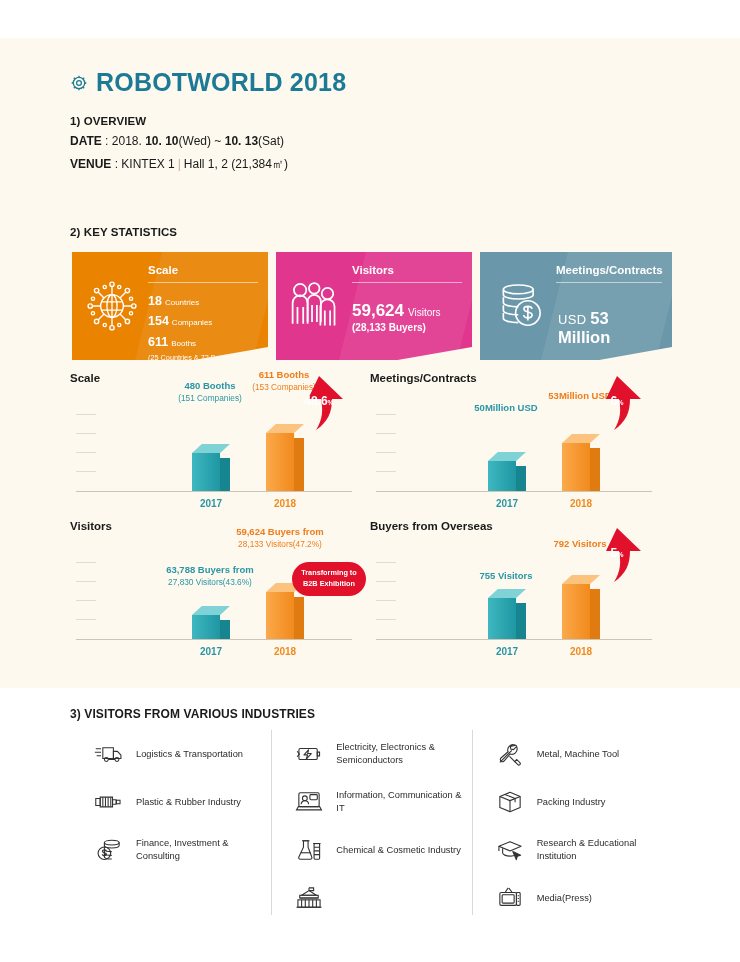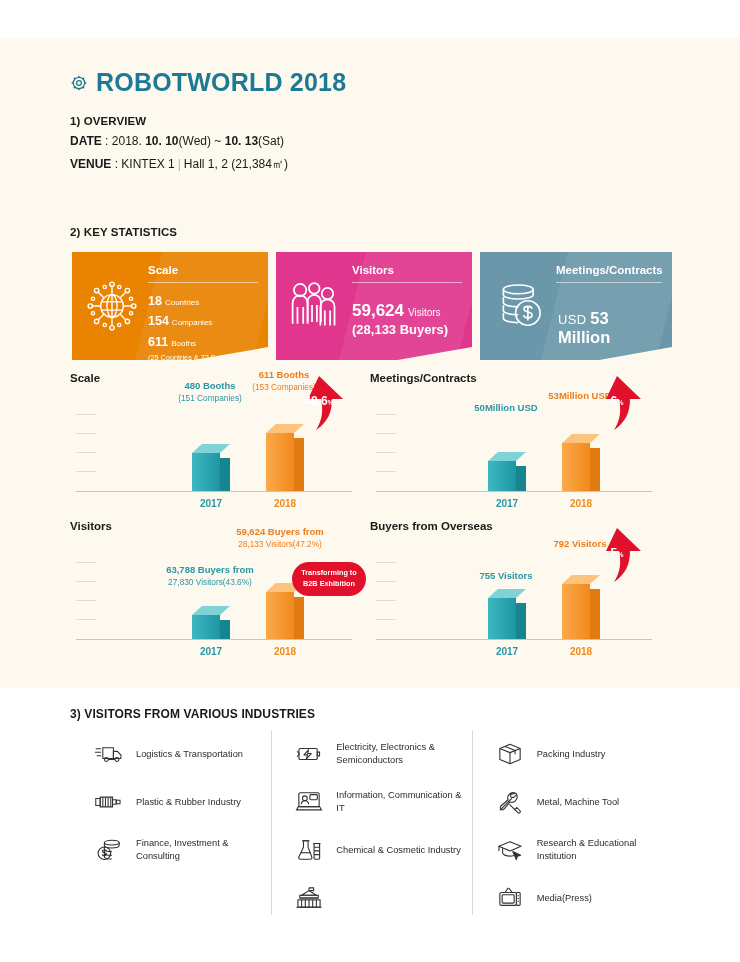--- a/index.html
+++ b/index.html
@@ -71,21 +71,21 @@
   }
   .b-meet .banner-title{text-align:right;}
   .banner-lines{padding-top:7px;}
   .stat-line{line-height:1.28;}
   .stat-num{font-size:12.5px;font-weight:bold;}
   .stat-unit{font-size:8px;padding-left:3px;}
   .stat-note{font-size:7.3px;line-height:1.35;padding-top:2px;}
   .visitors-big{padding-top:18px;}
   .visitors-big .big{font-size:17px;font-weight:bold;}
   .visitors-big .u{font-size:10px;padding-left:4px;}
-  .visitors-sub{font-size:13px;font-weight:bold;padding-top:1px;}
+  .visitors-sub{font-size:10px;font-weight:bold;padding-top:1px;}
   .meet-big{padding-top:26px;text-align:left;padding-left:2px;}
   .meet-big .usd{font-size:13px;letter-spacing:.3px;}
   .meet-big .amt{font-size:16.5px;font-weight:bold;padding-left:4px;}
 
   
   .charts{position:absolute;left:0;top:372px;width:740px;}
   .chart{position:absolute;width:300px;height:142px;}
   .chart-title{
     position:absolute;left:0;top:0;font-size:11.5px;font-weight:bold;color:#1a1a1a;
   }
@@ -555,38 +555,38 @@
             <path d="M7 15v8M11 15v8M15 15v8M19 15v8M23 15v8"></path>
             <path d="M1.5 23h27"></path>
           </svg>
         </span>
       </div>
     </div>
 
     <div class="ind-col">
       <div class="ind-row">
         <span class="ind-icon">
+          <svg width="26" height="24" viewBox="0 0 28 26" fill="none" stroke="#333" stroke-width="1.2">
+            <path d="M3 22l13-13M20 3.5c-2.4-1-5.2-.5-6.9 1.3-1.5 1.6-1.9 3.9-1.2 5.8L4.2 17.3c-.9.9-.9 2.4 0 3.3.9.9 2.4.9 3.3 0l6.7-7.6c1.9.7 4.1.3 5.7-1.3 1.8-1.8 2.3-4.5 1.3-6.9l-3.4 3.4-2.9-.6-.6-2.9z"></path>
+            <path d="M20 22l-6.5-6.5"></path>
+            <path d="M22.5 24.5c1.4 1.4 3.6-.8 2.2-2.2l-3.4-3.4-2.2 2.2z"></path>
+          </svg>
+        </span>
+        <span class="ind-label">Metal, Machine Tool</span>
+      </div>
+      <div class="ind-row">
+        <span class="ind-icon">
           <svg width="26" height="24" viewBox="0 0 28 26" fill="none" stroke="#333" stroke-width="1.2" stroke-linejoin="round">
             <path d="M14 2.5L25 7v12l-11 4.5L3 19V7z"></path>
             <path d="M3 7l11 4.5L25 7"></path>
             <path d="M14 11.5v12"></path>
             <path d="M8.5 4.8L19.5 9.3v4"></path>
           </svg>
         </span>
         <span class="ind-label">Packing Industry</span>
-      </div>
-      <div class="ind-row">
-        <span class="ind-icon">
-          <svg width="26" height="24" viewBox="0 0 28 26" fill="none" stroke="#333" stroke-width="1.2">
-            <path d="M3 22l13-13M20 3.5c-2.4-1-5.2-.5-6.9 1.3-1.5 1.6-1.9 3.9-1.2 5.8L4.2 17.3c-.9.9-.9 2.4 0 3.3.9.9 2.4.9 3.3 0l6.7-7.6c1.9.7 4.1.3 5.7-1.3 1.8-1.8 2.3-4.5 1.3-6.9l-3.4 3.4-2.9-.6-.6-2.9z"></path>
-            <path d="M20 22l-6.5-6.5"></path>
-            <path d="M22.5 24.5c1.4 1.4 3.6-.8 2.2-2.2l-3.4-3.4-2.2 2.2z"></path>
-          </svg>
-        </span>
-        <span class="ind-label">Metal, Machine Tool</span>
       </div>
       <div class="ind-row">
         <span class="ind-icon">
           <svg width="28" height="24" viewBox="0 0 30 26" fill="none" stroke="#333" stroke-width="1.2" stroke-linejoin="round">
             <path d="M15 4L3 9l12 5 12-5z"></path>
             <path d="M7 11v5c0 2 3.6 3.6 8 3.6 1.6 0 3.1-.2 4.3-.6"></path>
             <path d="M3 9v5"></path>
             <path d="M18 14.5l8.5 4.2-3.6 1.1-1.1 3.6z" fill="#333"></path>
           </svg>
         </span>

